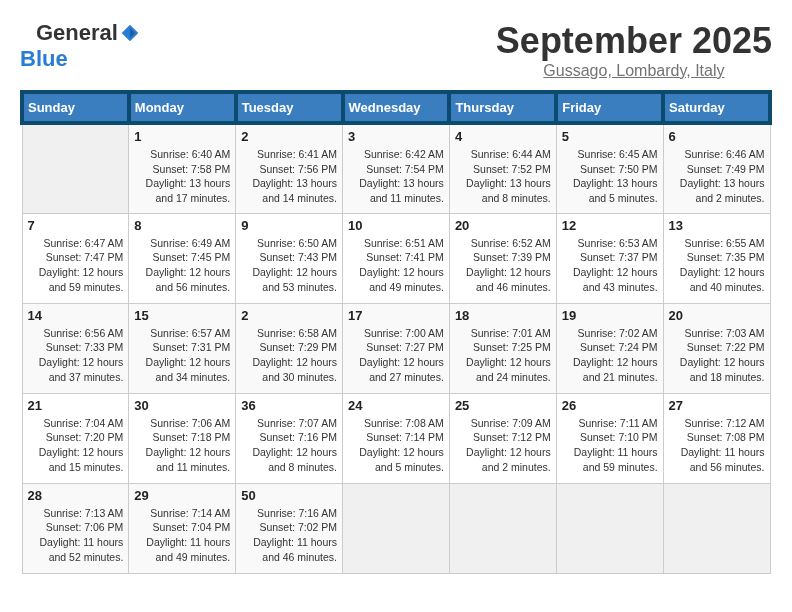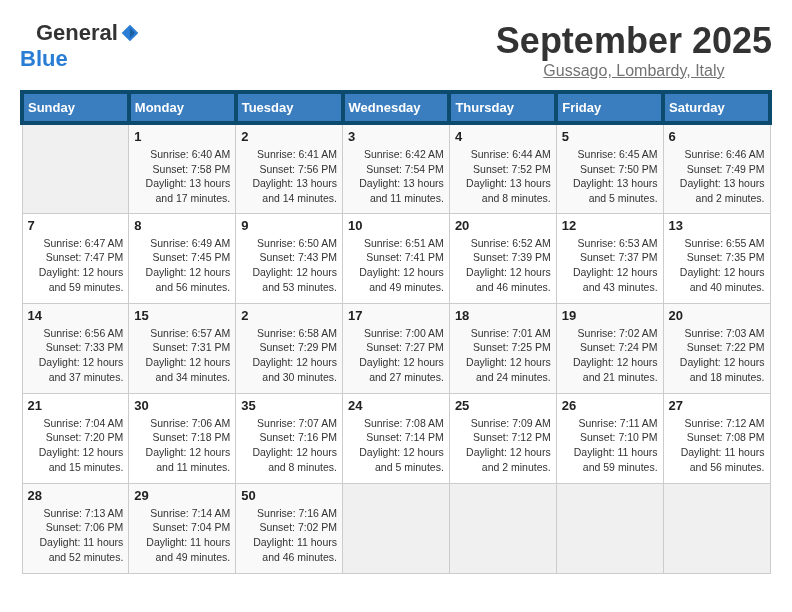--- a/index.html
+++ b/index.html
@@ -224,21 +224,21 @@
       <tr>
         <td>
           <div class="day-number">21</div>
           <div class="day-info">Sunrise: 7:04 AM<br>Sunset: 7:20 PM<br>Daylight: 12 hours<br>and 15 minutes.</div>
         </td>
         <td>
           <div class="day-number">30</div>
           <div class="day-info">Sunrise: 7:06 AM<br>Sunset: 7:18 PM<br>Daylight: 12 hours<br>and 11 minutes.</div>
         </td>
         <td>
-          <div class="day-number">35</div>
+          <div class="day-number">36</div>
           <div class="day-info">Sunrise: 7:07 AM<br>Sunset: 7:16 PM<br>Daylight: 12 hours<br>and 8 minutes.</div>
         </td>
         <td>
           <div class="day-number">24</div>
           <div class="day-info">Sunrise: 7:08 AM<br>Sunset: 7:14 PM<br>Daylight: 12 hours<br>and 5 minutes.</div>
         </td>
         <td>
           <div class="day-number">25</div>
           <div class="day-info">Sunrise: 7:09 AM<br>Sunset: 7:12 PM<br>Daylight: 12 hours<br>and 2 minutes.</div>
         </td>

